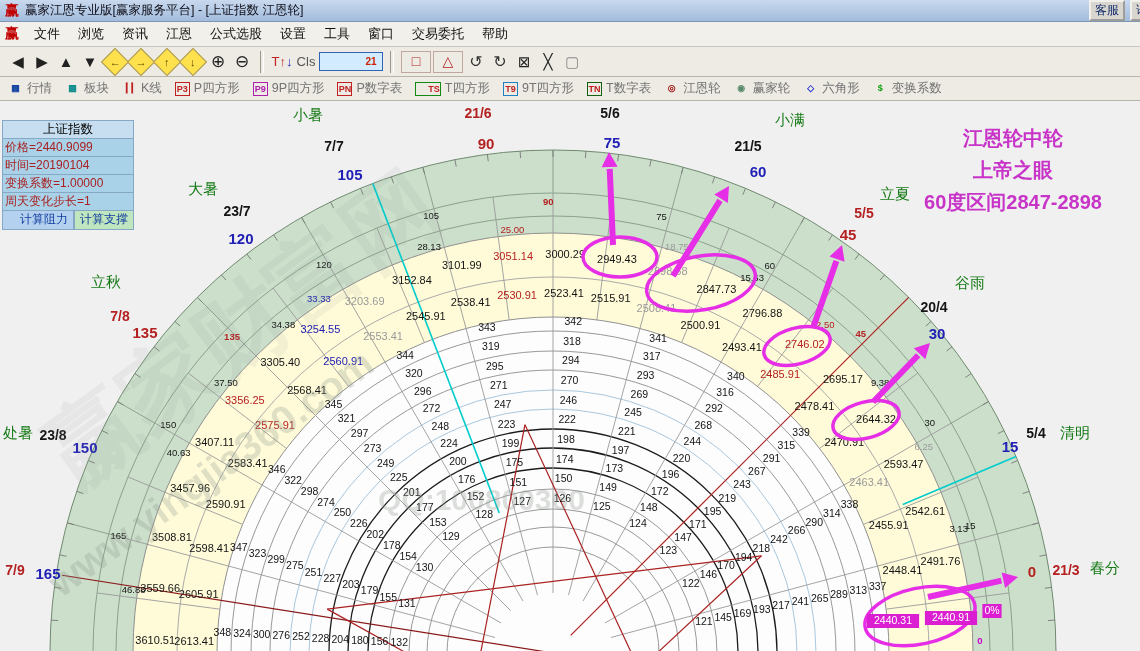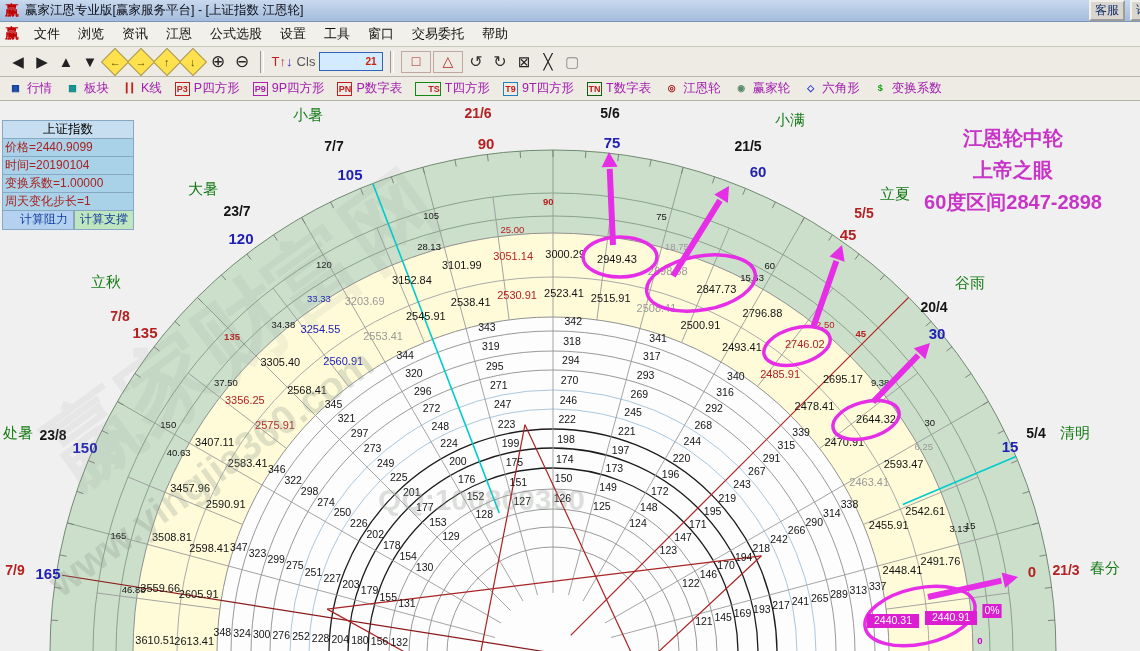--- a/index.html
+++ b/index.html
@@ -31,21 +31,21 @@
     font-size:10px;font-weight:bold;text-align:center;line-height:16px;padding-left:40px;}
   .tb-shape{font-size:14px;color:#b32222;border:1px solid #c0a8a0;padding:0 3px;height:20px;line-height:19px;background:#edebe4;}
   .tb-rot{font-size:16px;color:#333;}
   .tb-dark{font-size:15px;color:#222;}
   .tb-gray{font-size:15px;color:#8a8a8a;}
   #toolbar-tools{position:absolute;left:0;top:77px;width:1140px;height:24px;z-index:40;background:#edebe4;
     border-bottom:1px solid #b7b4ac;display:flex;align-items:center;padding-left:8px;box-sizing:border-box;}
   .tool-item{display:inline-flex;align-items:center;margin-right:13px;cursor:default;}
   .tool-icon{display:inline-block;min-width:15px;height:14px;line-height:13px;text-align:center;
     font-size:9px;font-weight:bold;margin-right:4px;box-sizing:border-box;}
-  .tool-label{font-size:12.5px;color:#a21caf;white-space:nowrap;}
+  .tool-label{font-size:12.5px;color:#737373;white-space:nowrap;}
   
   #info-panel{position:absolute;left:2px;top:120px;width:132px;z-index:30;font-size:12px;}
   #info-panel .hd{background:#c6def0;border:1px solid #86a8c4;text-align:center;color:#000;
     height:17px;line-height:17px;font-size:12.5px;}
   #info-panel .row{background:#a9d2e8;border:1px solid #86a8c4;border-top:none;color:#a82222;
     height:17px;line-height:17px;padding:0 2px;white-space:nowrap;overflow:hidden;}
   #panel-buttons{display:flex;}
   #panel-buttons div{flex:1;height:18px;line-height:17px;text-align:center;color:#123d9e;
     border:1px solid #86a8c4;border-top:none;font-size:12px;cursor:default;white-space:nowrap;}
   #btn-resist{background:#b4d2f0;padding-left:12px;}

